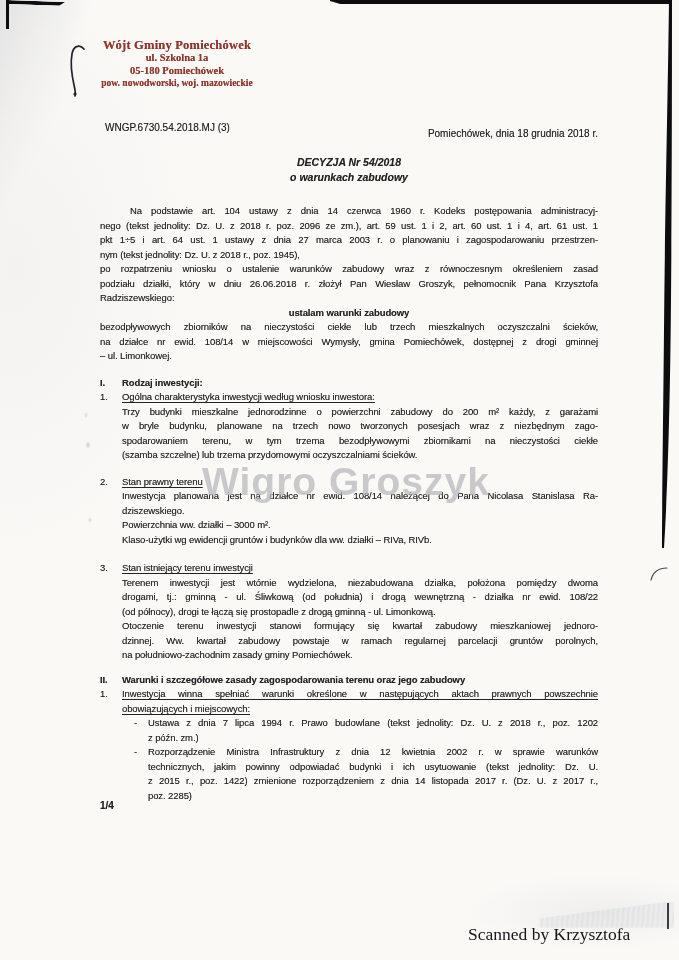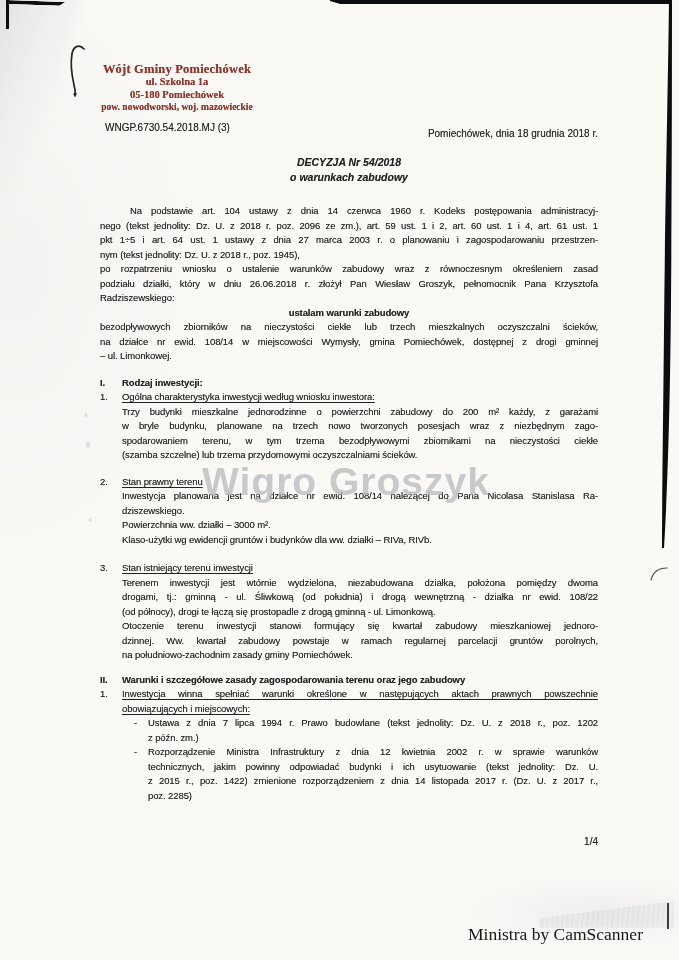--- a/index.html
+++ b/index.html
@@ -26,21 +26,21 @@
   .edge-right-svg { position:absolute; left:658px; top:0; }
   .hook-svg { position:absolute; left:58px; top:42px; }
   .rcurl-svg { position:absolute; left:648px; top:563px; }
   .br-noise { position:absolute; left:538px; top:901px; width:136px; height:27px;
     background:repeating-linear-gradient(95deg, rgba(120,130,150,0.18) 0 2px, rgba(170,175,190,0.05) 2px 5px);
     filter:blur(1px); clip-path:polygon(0 65%,100% 0,100% 100%,0 100%); }
   .br-line { position:absolute; left:667px; top:903px; width:2px; height:26px; background:#3c3c44; }
   
   .stamp { position:absolute; left:76px; top:39px; width:202px; text-align:center;
     color:#8e352c; font-family:"Liberation Serif", serif; font-weight:bold; line-height:12.8px;
-    text-shadow:0 0 0.6px rgba(142,53,44,0.7);margin-top:24px; }
+    text-shadow:0 0 0.6px rgba(142,53,44,0.7); }
   .stamp .l1 { font-size:12.5px; letter-spacing:0.2px; }
   .stamp .l2, .stamp .l3 { font-size:10.5px; }
   .stamp .l4 { font-size:9.5px; }
   
   .dateline { position:absolute; left:100px; top:100px; width:498px; text-align:right; font-size:10px;margin-top:28px; }
   .ref { position:absolute; left:105px; top:122px; font-size:10px; }
   .doc-title { position:absolute; left:100px; top:155px; width:498px; text-align:center;
     font-weight:bold; font-size:10.5px; line-height:15px;font-style:italic; }
   .dateline, .ref, .doc-title, .textcol, .pagenum { text-shadow:0 0 0.45px rgba(35,35,35,0.5); }
   
@@ -56,22 +56,22 @@
   .itembody { flex:1; min-width:0; }
   .u .ln { text-decoration:underline; text-underline-offset:1.5px; }
   .bullet { display:flex; margin-left:12px; }
   .dash { flex:0 0 14px; }
   .mt16 { margin-top:0; } .mt14 { margin-top:14px; }
   .mt12 { margin-top:12px; } .mt10 { margin-top:10px; }
   
   .watermark { position:absolute; left:202px; top:460px; white-space:nowrap;
     font-size:39px; font-weight:bold; letter-spacing:1px;
     color:rgba(128,130,137,0.42); text-shadow:0 0 1px rgba(255,255,255,0.55); }
-  .pagenum { position:absolute; left:100px; top:836px; width:498px; text-align:right;
-    font-size:10px; font-weight:normal; }
+  .pagenum { position:absolute; left:100px; top:800px; width:498px; text-align:left;
+    font-size:10px; font-weight:bold; }
   .camscanner { position:absolute; left:468px; top:924px;
     font-family:"Liberation Serif", serif; font-size:17.5px; color:#17171a; }
 </style>
 </head>
 <body>
 
 <div class="scan">
 
   <div class="smudge-tl"></div>
   <div class="edge-tl-h"></div>
@@ -205,15 +205,15 @@
             </div>
         </div>
       </div>
     </div>
 
   </div>
 
   <div class="watermark">Wigro Groszyk</div>
 
   <div class="pagenum">1/4</div>
-  <div class="camscanner">Ministra by CamScanner</div>
+  <div class="camscanner">Scanned by Krzysztofa</div>
 
 </div>
 
 </body></html>

